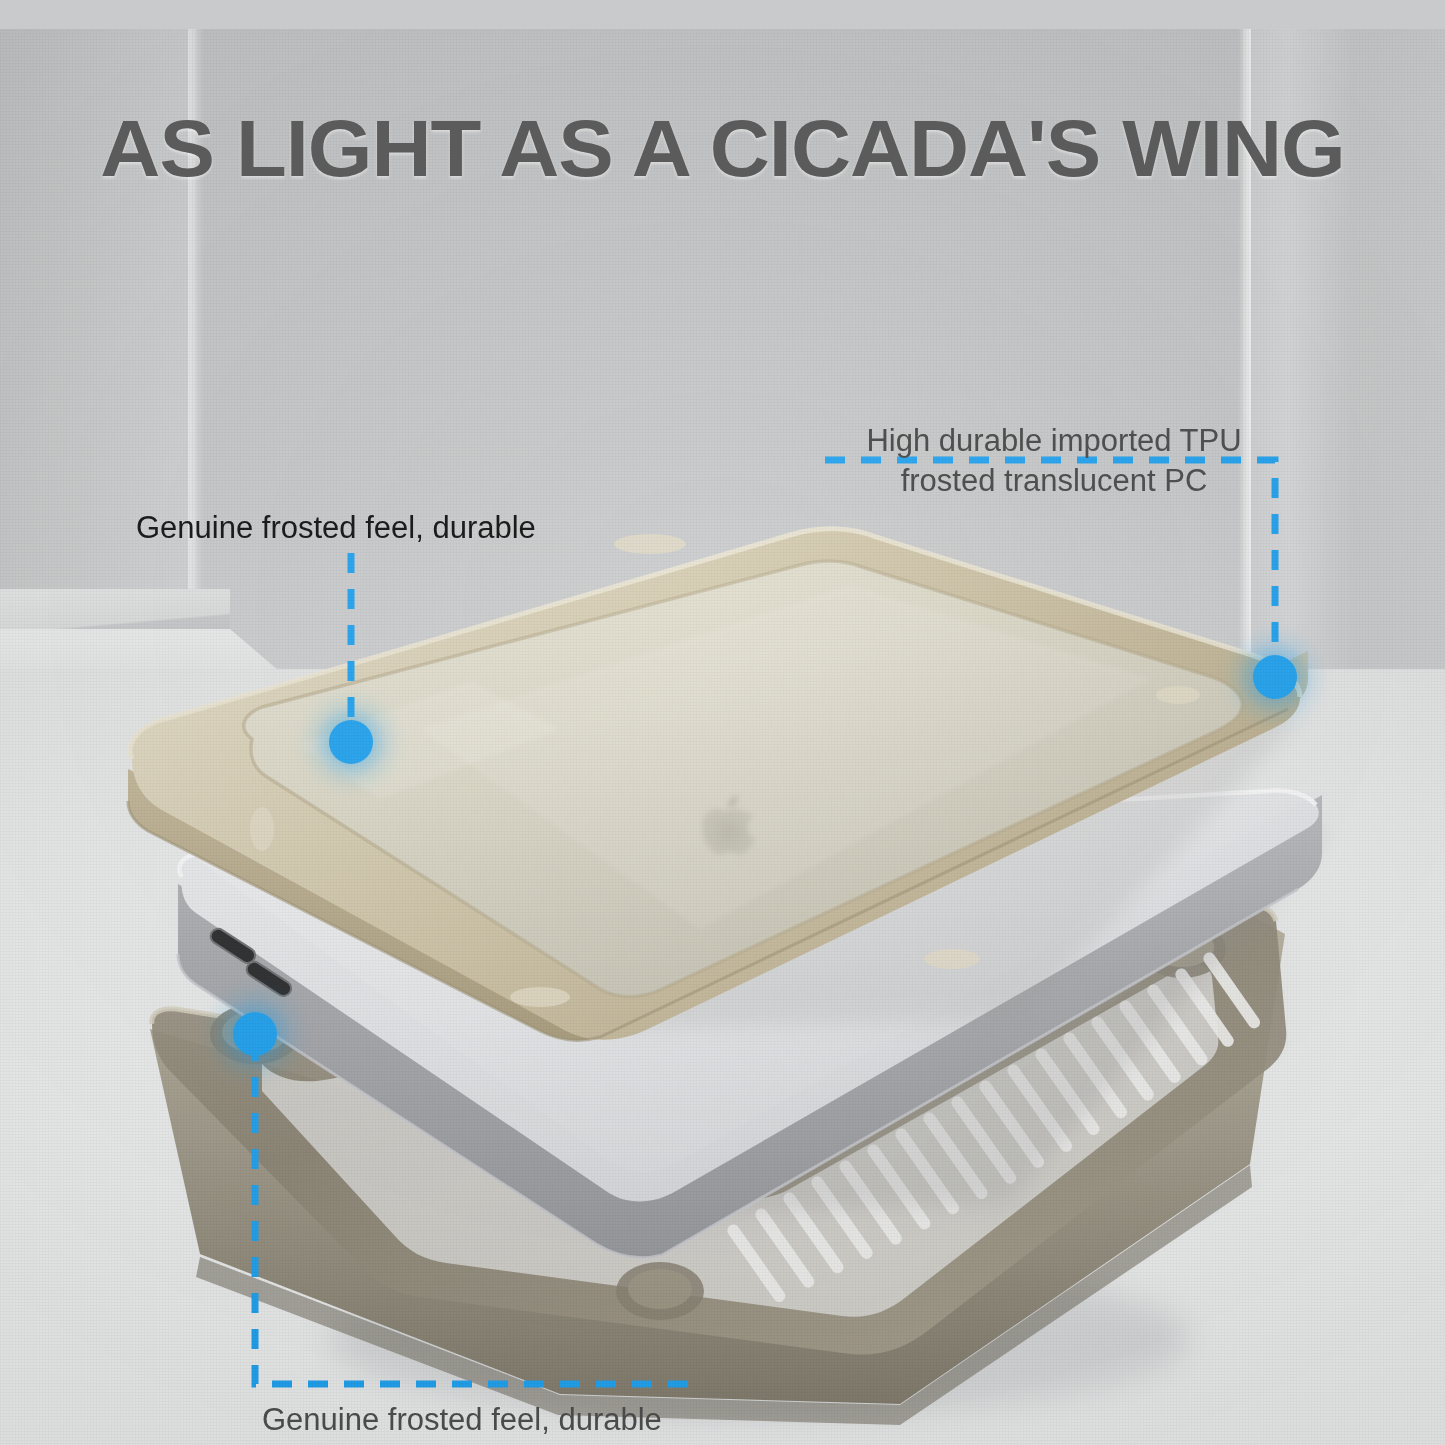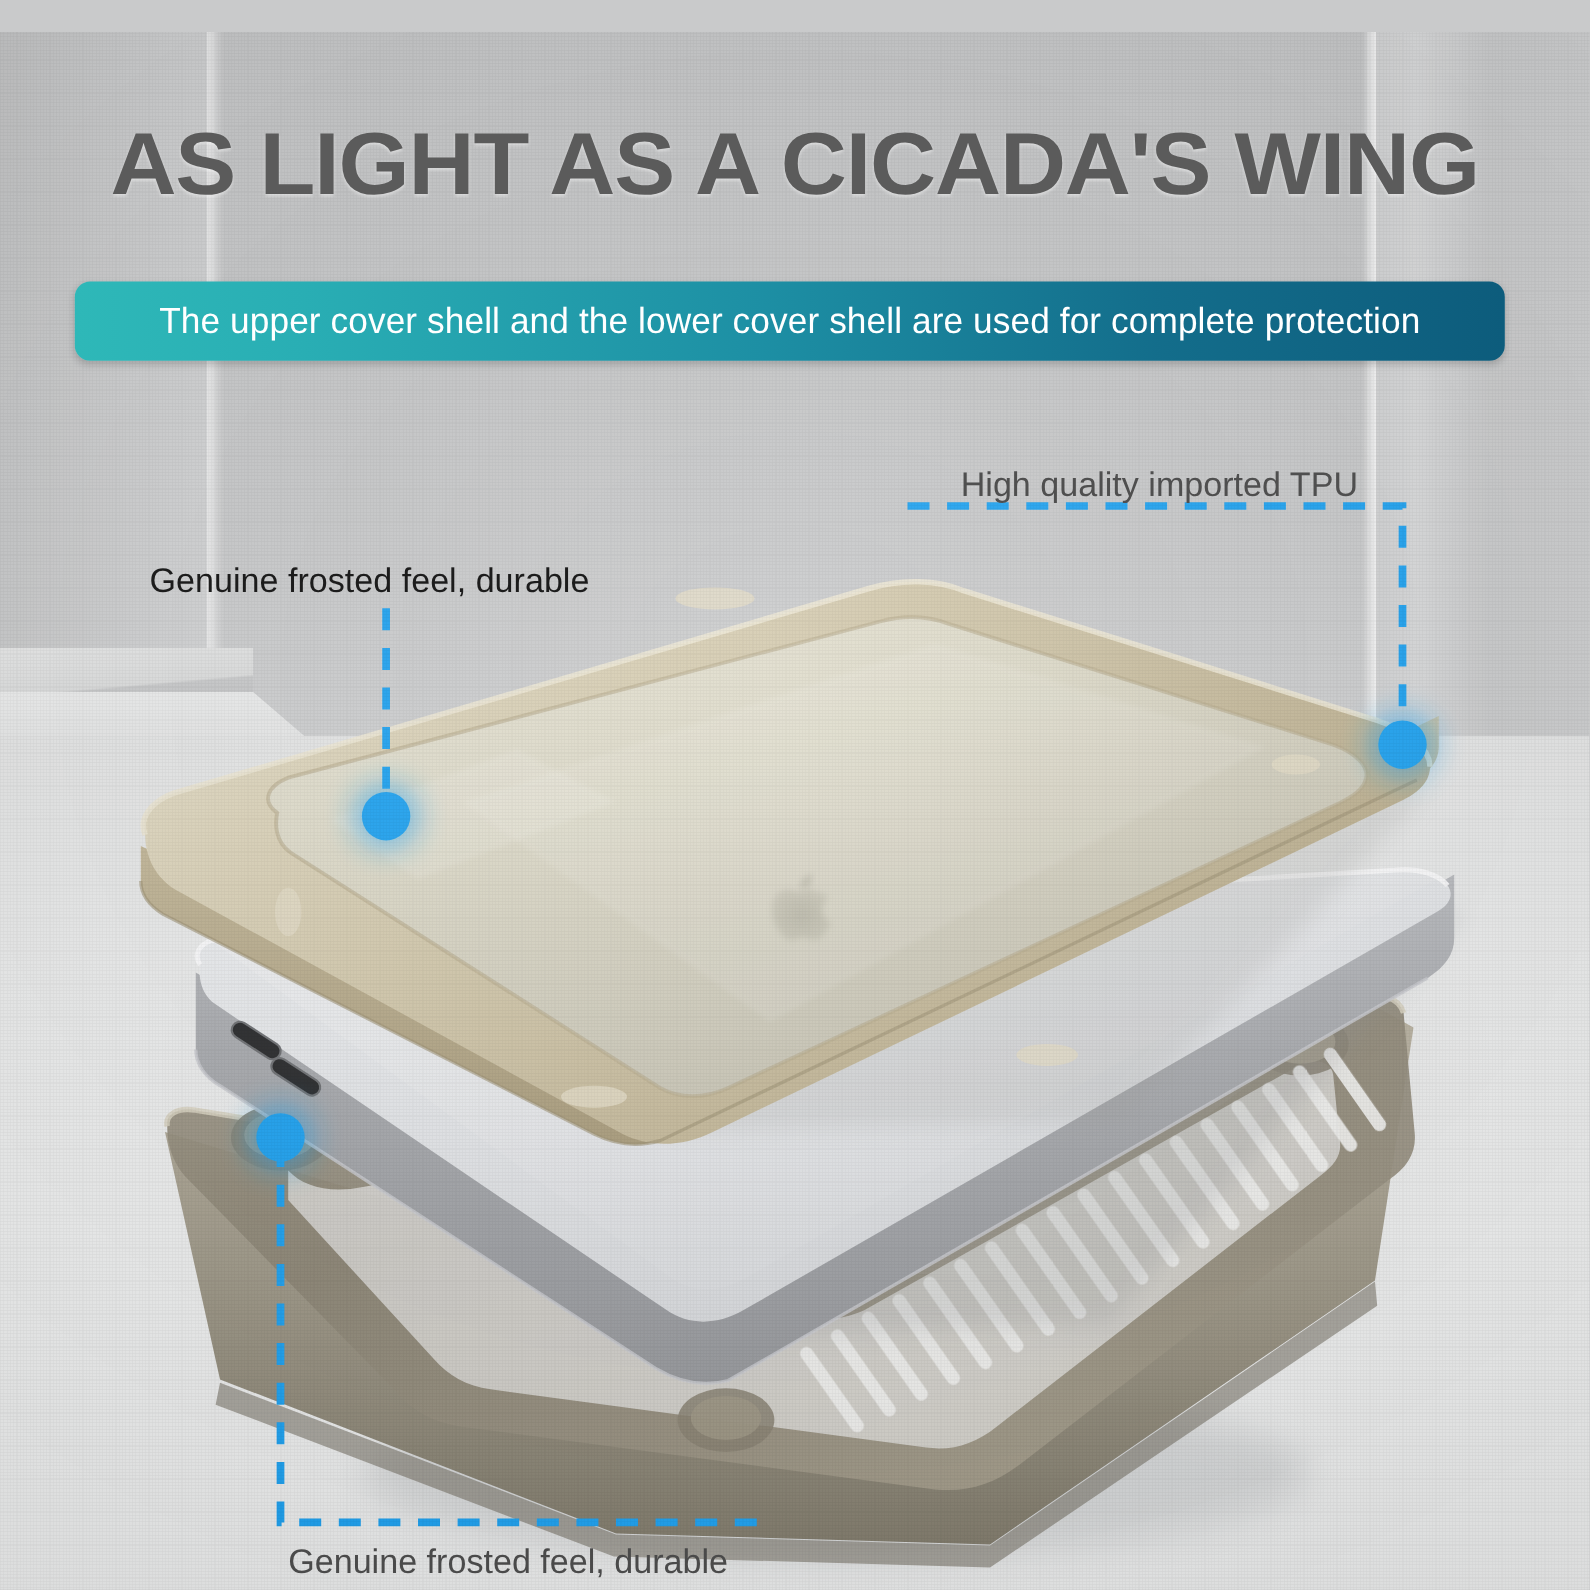--- a/index.html
+++ b/index.html
@@ -389,25 +389,23 @@
       <circle cx="255" cy="1005" r="30" fill="#1fa2f0" opacity=".55" filter="url(#dotGlow)"></circle>
       <circle cx="255" cy="1005" r="22" fill="#1fa2f0"></circle>
     </g>
   </svg>
 
   <div class="bg-vign"></div>
   <div class="bg-noise"></div>
 
   <div class="headline">AS LIGHT AS A CICADA'S WING</div>
 
-  <div class="banner">
-    <span class="banner-text">The upper cover shell and the lower cover shell are used for complete protection</span>
+
+  <div class="callout co-tr">
+    <div>High durable imported TPU</div>
+    <div>frosted translucent PC</div>
   </div>
 
-  <div class="callout co-tr">
-    <div>High quality imported TPU</div>
-  </div>
-
   <div class="callout co-left">Genuine frosted feel, durable</div>
 
   <div class="callout co-bottom">Genuine frosted feel, durable</div>
 
 </div>
 
 </body></html>

